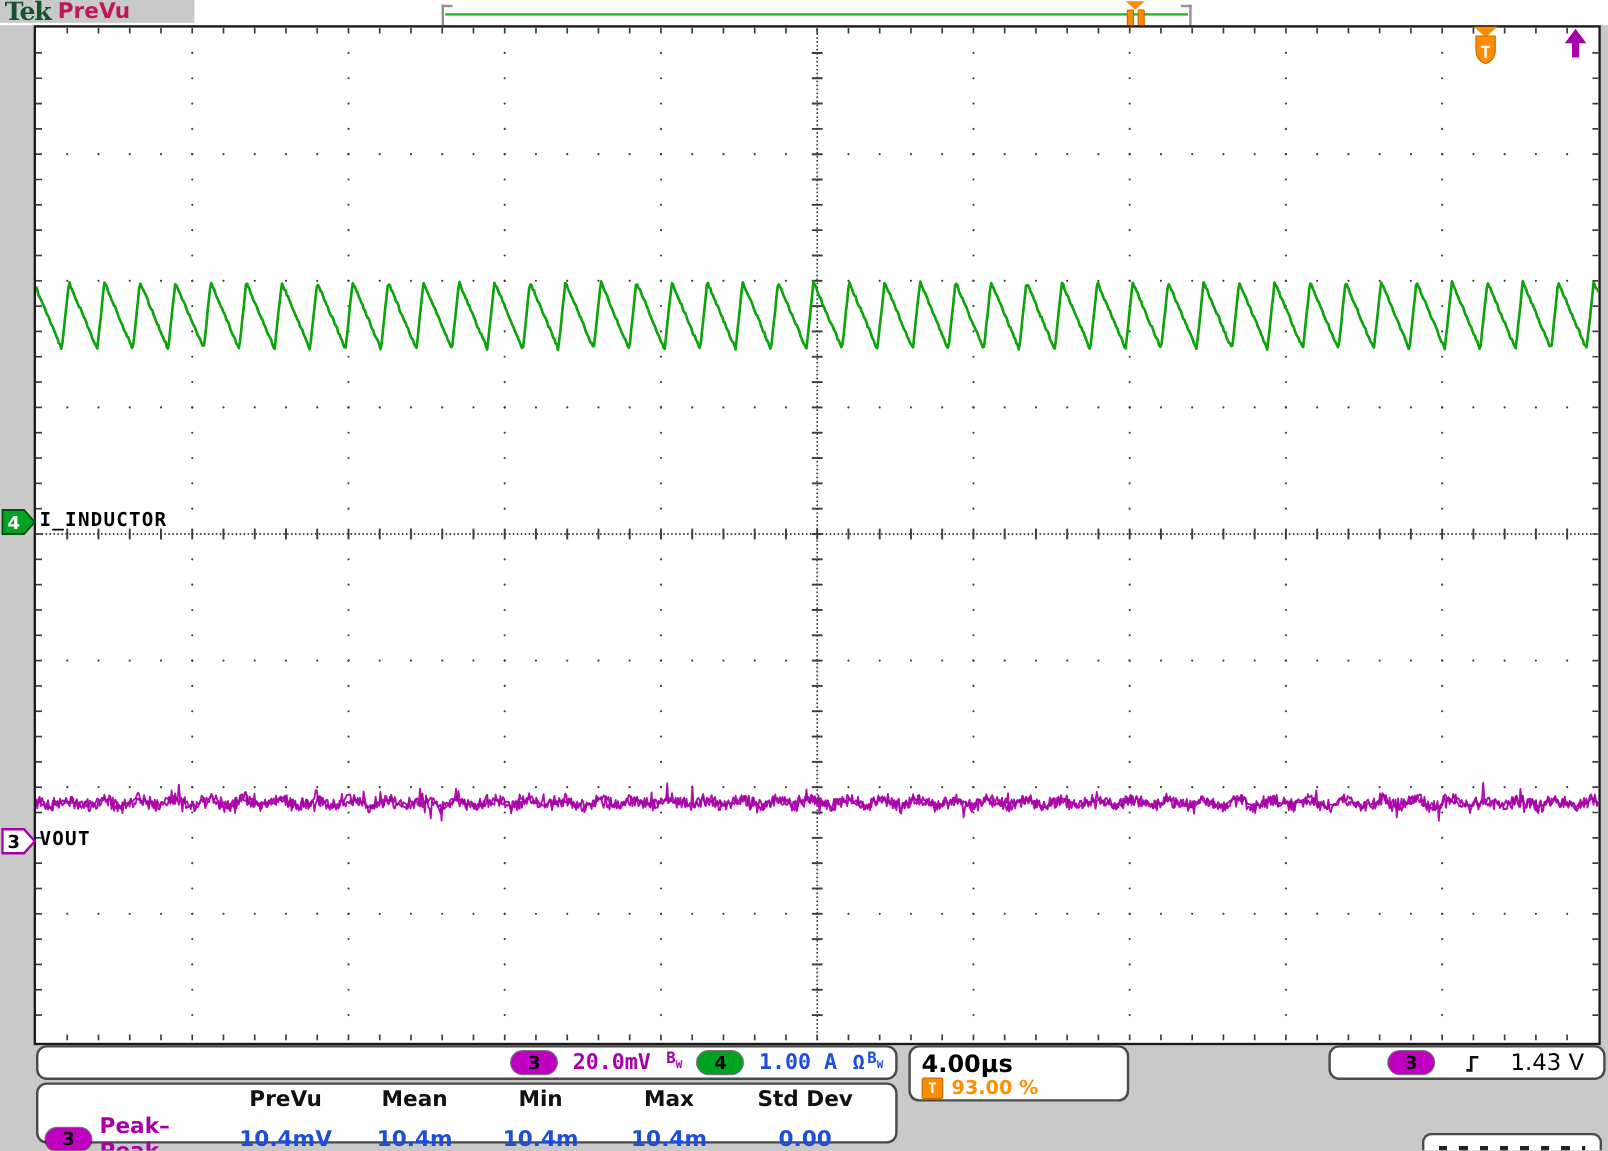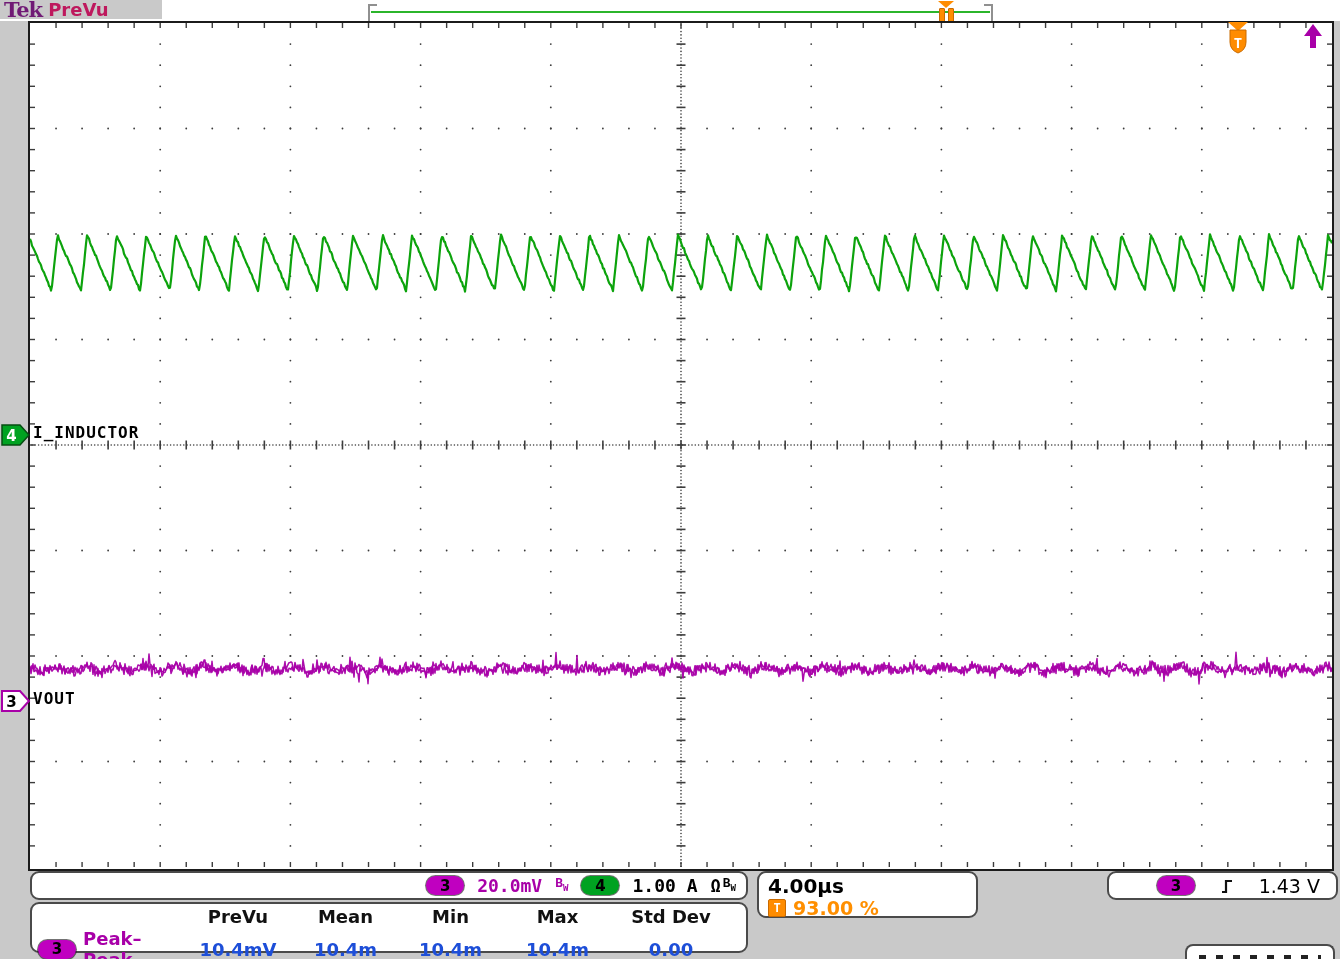--- a/index.html
+++ b/index.html
@@ -2,21 +2,21 @@
 <html><head>
 <meta charset="utf-8">
 <style>
   html,body{margin:0;padding:0;background:#C9C9C9;}
   #screen{position:relative;width:1340px;height:959px;background:#C9C9C9;overflow:hidden;
           font-family:"DejaVu Sans",sans-serif;}
   
   .topbar{position:absolute;left:0;top:0;width:1340px;height:21px;background:#fff;}
   .logoblk{position:absolute;left:0;top:0;width:158px;height:19px;background:#C9C9C9;
            display:flex;align-items:center;gap:6px;padding-left:4px;}
-  .tek{font-family:"DejaVu Serif",serif;font-weight:900;font-size:21px;letter-spacing:-1px;color:#701a75;line-height:19px;}
+  .tek{font-family:"DejaVu Serif",serif;font-weight:900;font-size:21px;letter-spacing:-1px;color:#14532d;line-height:19px;}
   .prevu{font-family:"DejaVu Sans",sans-serif;font-weight:bold;font-size:18px;color:#be185d;line-height:19px;}
   
   .pbar{position:absolute;left:368px;top:4px;width:625px;height:16px;}
   .lbr{position:absolute;left:0;top:0;width:7px;height:16px;border:2px solid #909090;border-right:none;}
   .rbr{position:absolute;right:0;top:0;width:7px;height:16px;border:2px solid #909090;border-left:none;}
   .pline{position:absolute;left:3px;right:3px;top:7px;height:2px;background:#2BB52B;}
   .pmark{position:absolute;left:570px;top:-3px;width:16px;height:21px;}
   .pmark .tri{width:0;height:0;border-left:8px solid transparent;border-right:8px solid transparent;border-top:7px solid #FF8C00;}
   .pmark .bars{display:flex;gap:3px;margin-top:0px;margin-left:1px;}
   .pmark .bars div{width:5px;height:12px;background:#FF8C00;border:1px solid #C96A00;border-radius:1px;}
@@ -32,29 +32,29 @@
   
   .box{position:absolute;background:#fff;border:2px solid #4a4a4a;border-radius:9px;box-sizing:border-box;}
   #rbar{left:30px;top:871px;width:718px;height:29px;display:flex;align-items:center;justify-content:flex-end;
         gap:13px;padding-right:10px;font-family:"DejaVu Sans Mono",monospace;font-weight:bold;font-size:18px;}
   .bdg{min-width:30px;height:19px;border-radius:10px;display:inline-flex;align-items:center;justify-content:center;
        font-family:"DejaVu Sans",sans-serif;font-weight:bold;font-size:15px;color:#000;padding:0 4px;
        box-shadow:0 0 0 1px rgba(0,0,0,.55);}
   .bdg.p{background:#C000C0;}
   .bdg.g{background:#00A221;}
   .ptxt{color:#A800A8;}
-  .gtxt{color:#000000;}
+  .gtxt{color:#1d4ed8;}
   .bw{font-size:13px;line-height:13px;}
   .bw sub{font-size:9px;}
-  #tbase{left:757px;top:871px;width:221px;height:47px;padding:2px 9px;}
+  #tbase{left:757px;top:871px;width:184px;height:47px;padding:2px 9px;}
   #tbase .l1{font-size:20px;font-weight:bold;color:#000;line-height:22px;}
   #tbase .l2{display:flex;align-items:center;gap:7px;}
   .ticon{width:16px;height:16px;background:#FF8C00;border:1px solid #C96A00;border-radius:2px;color:#fff;
          font-family:"DejaVu Sans Mono",monospace;font-weight:bold;font-size:12px;display:flex;align-items:center;justify-content:center;}
-  .otxt{color:#FF8F00;font-weight:bold;font-size:19px;}
+  .otxt{color:#FF8F00;font-weight:bold;font-size:16px;}
   #acq{left:957px;top:871px;width:143px;height:47px;padding:2px 9px;font-weight:bold;font-size:18px;color:#000;line-height:21px;}
   #trigbox{left:1107px;top:871px;width:231px;height:29px;display:flex;align-items:center;
            justify-content:space-between;padding:0 16px 0 48px;}
   #trigbox .lvl{font-weight:normal;font-size:19px;color:#000;}
   #mtable{left:30px;top:902px;width:718px;height:51px;padding-top:1px;}
   .mgrid{display:grid;grid-template-columns:150px 112px 103px 107px 107px 120px;align-items:center;}
   .mhead{font-weight:bold;font-size:18px;color:#111;text-align:center;line-height:23px;}
   .mval{font-weight:bold;font-size:18px;color:#1d4ed8;text-align:center;line-height:23px;}
   .mname{display:flex;align-items:center;gap:7px;padding-left:6px;font-weight:bold;font-size:18px;color:#A800A8;}
   #dtbox{left:1185px;top:944px;width:150px;height:15px;border-radius:8px 8px 0 0;border-bottom:none;overflow:hidden;}

